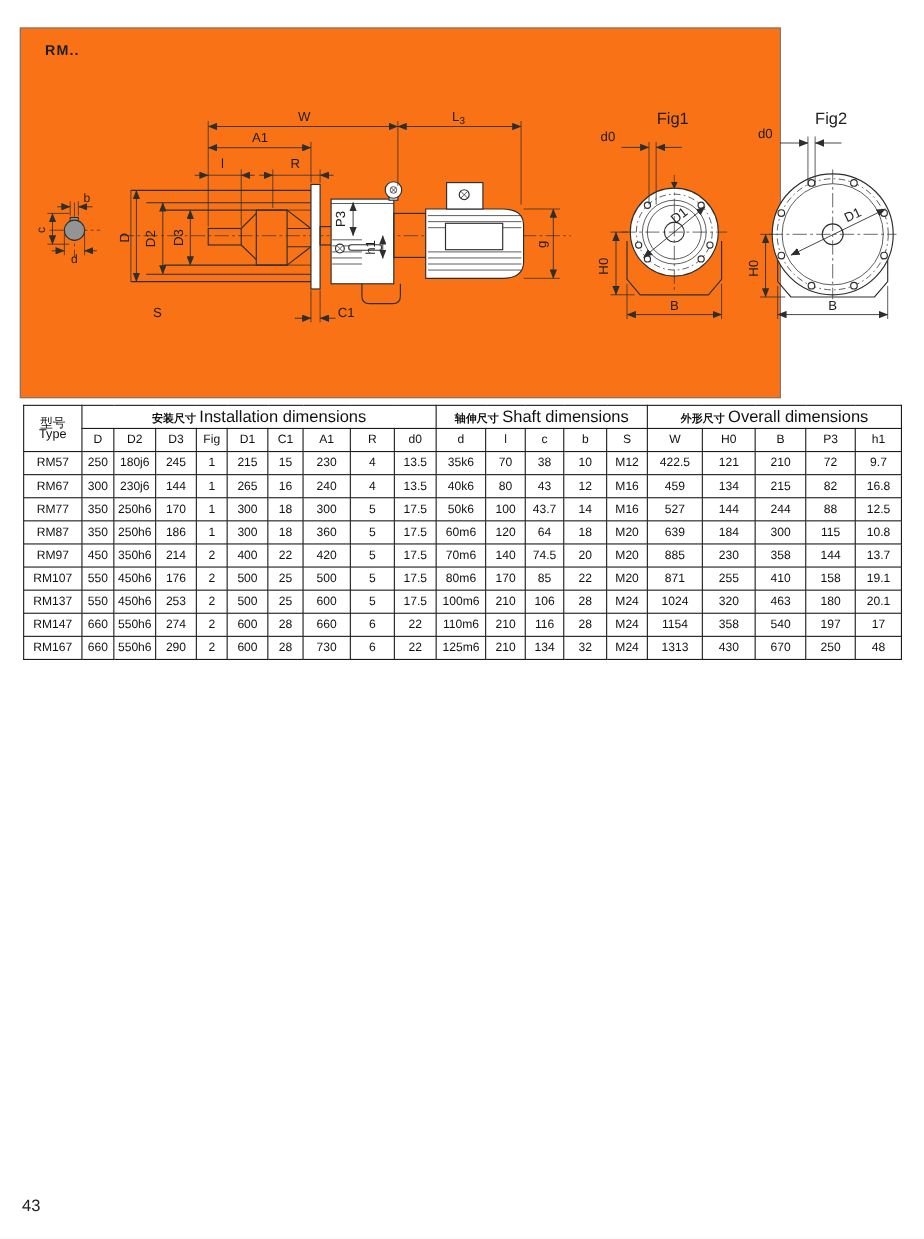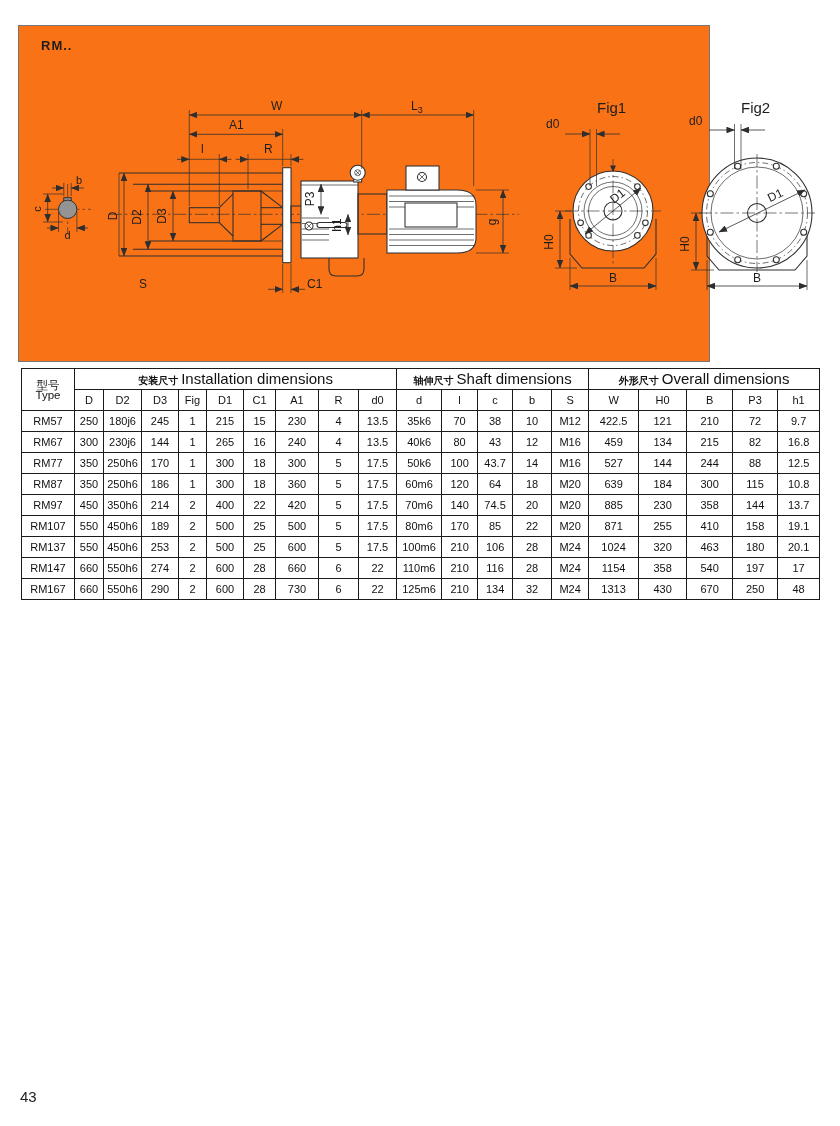--- a/index.html
+++ b/index.html
@@ -453,21 +453,21 @@
             <td>885</td>
             <td>230</td>
             <td>358</td>
             <td>144</td>
             <td>13.7</td>
           </tr>
           <tr>
             <td>RM107</td>
             <td>550</td>
             <td>450h6</td>
-            <td>189</td>
+            <td>176</td>
             <td>2</td>
             <td>500</td>
             <td>25</td>
             <td>500</td>
             <td>5</td>
             <td>17.5</td>
             <td>80m6</td>
             <td>170</td>
             <td>85</td>
             <td>22</td>

